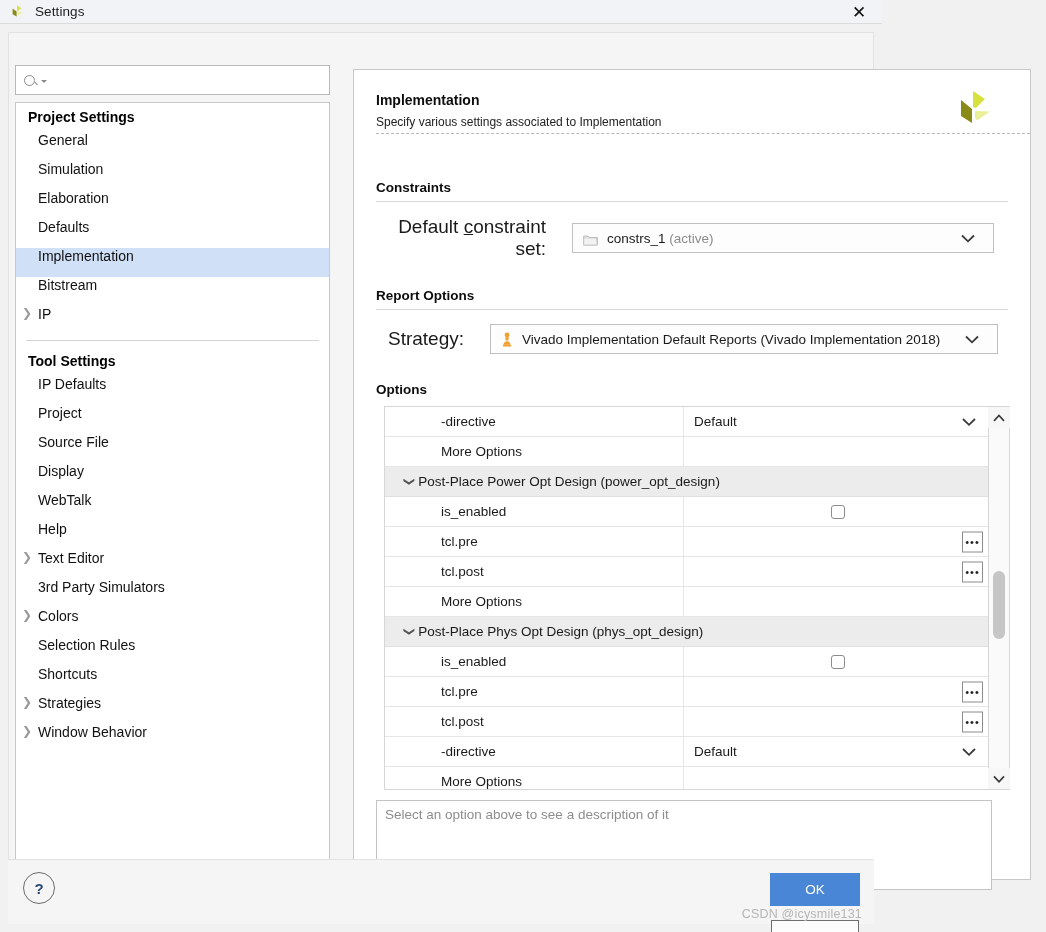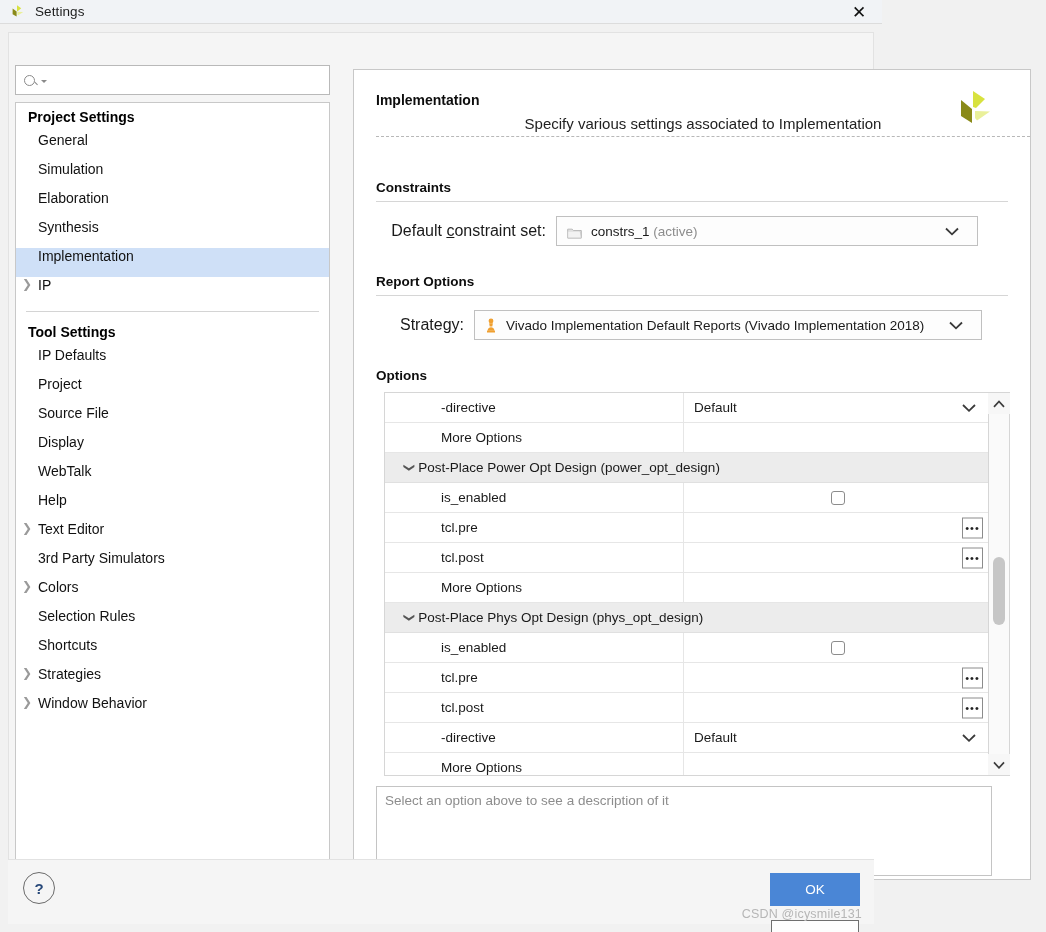--- a/index.html
+++ b/index.html
@@ -143,21 +143,21 @@
   }
   .panel-header {
     padding: 22px 0 0 22px;
     position: relative; height: 82px;
   }
   .panel-title {
     font-size: 14px; font-weight: bold; color: #0d0d0d;
     margin: 0 0 7px 0;
   }
   .panel-sub {
-    font-size: 15px; color: #222; text-align: center;
+    font-size: 12px; color: #222;
   }
   .panel-logo {
     position: absolute; right: 34px; top: 16px;
     width: 46px; height: 46px;
   }
   .dashed-sep {
     border-top: 1px dashed #b8b8b8;
     margin: 4px 0 0 0;
   }
 
@@ -167,23 +167,23 @@
     font-size: 13.5px; font-weight: bold; color: #0d0d0d;
     margin-top: 28px; margin-bottom: 6px;
   }
   .section-rule { height: 1px; background: #d6d6d6; }
 
   .field-row {
     display: flex; align-items: center;
     margin-top: 14px;
   }
   .field-label {
-    font-size: 16px; color: #1a1a1a;
+    font-size: 19px; color: #1a1a1a;
     text-align: right;
-    margin-right: 10px;
+    margin-right: 26px;
   }
   .field-label u { text-decoration: underline; }
 
   .combo {
     height: 30px;
     border: 1px solid #c0c0c0;
     background: #fdfdfd;
     display: flex; align-items: center;
     padding: 0 4px 0 10px;
     position: relative;
@@ -398,24 +398,27 @@
         <div class="tree-item">
           <span class="tlabel">General</span>
         </div>
         <div class="tree-item">
           <span class="tlabel">Simulation</span>
         </div>
         <div class="tree-item">
           <span class="tlabel">Elaboration</span>
         </div>
         <div class="tree-item">
-          <span class="tlabel">Synthesis</span>
+          <span class="tlabel">Defaults</span>
         </div>
         <div class="tree-item selected">
           <span class="tlabel">Implementation</span>
+        </div>
+        <div class="tree-item">
+          <span class="tlabel">Bitstream</span>
         </div>
         <div class="tree-item">
           <span class="chev">❯</span>
           <span class="tlabel">IP</span>
         </div>
 
         <div class="tree-sep"></div>
 
         <div class="tree-group-title">Tool Settings</div>
 

